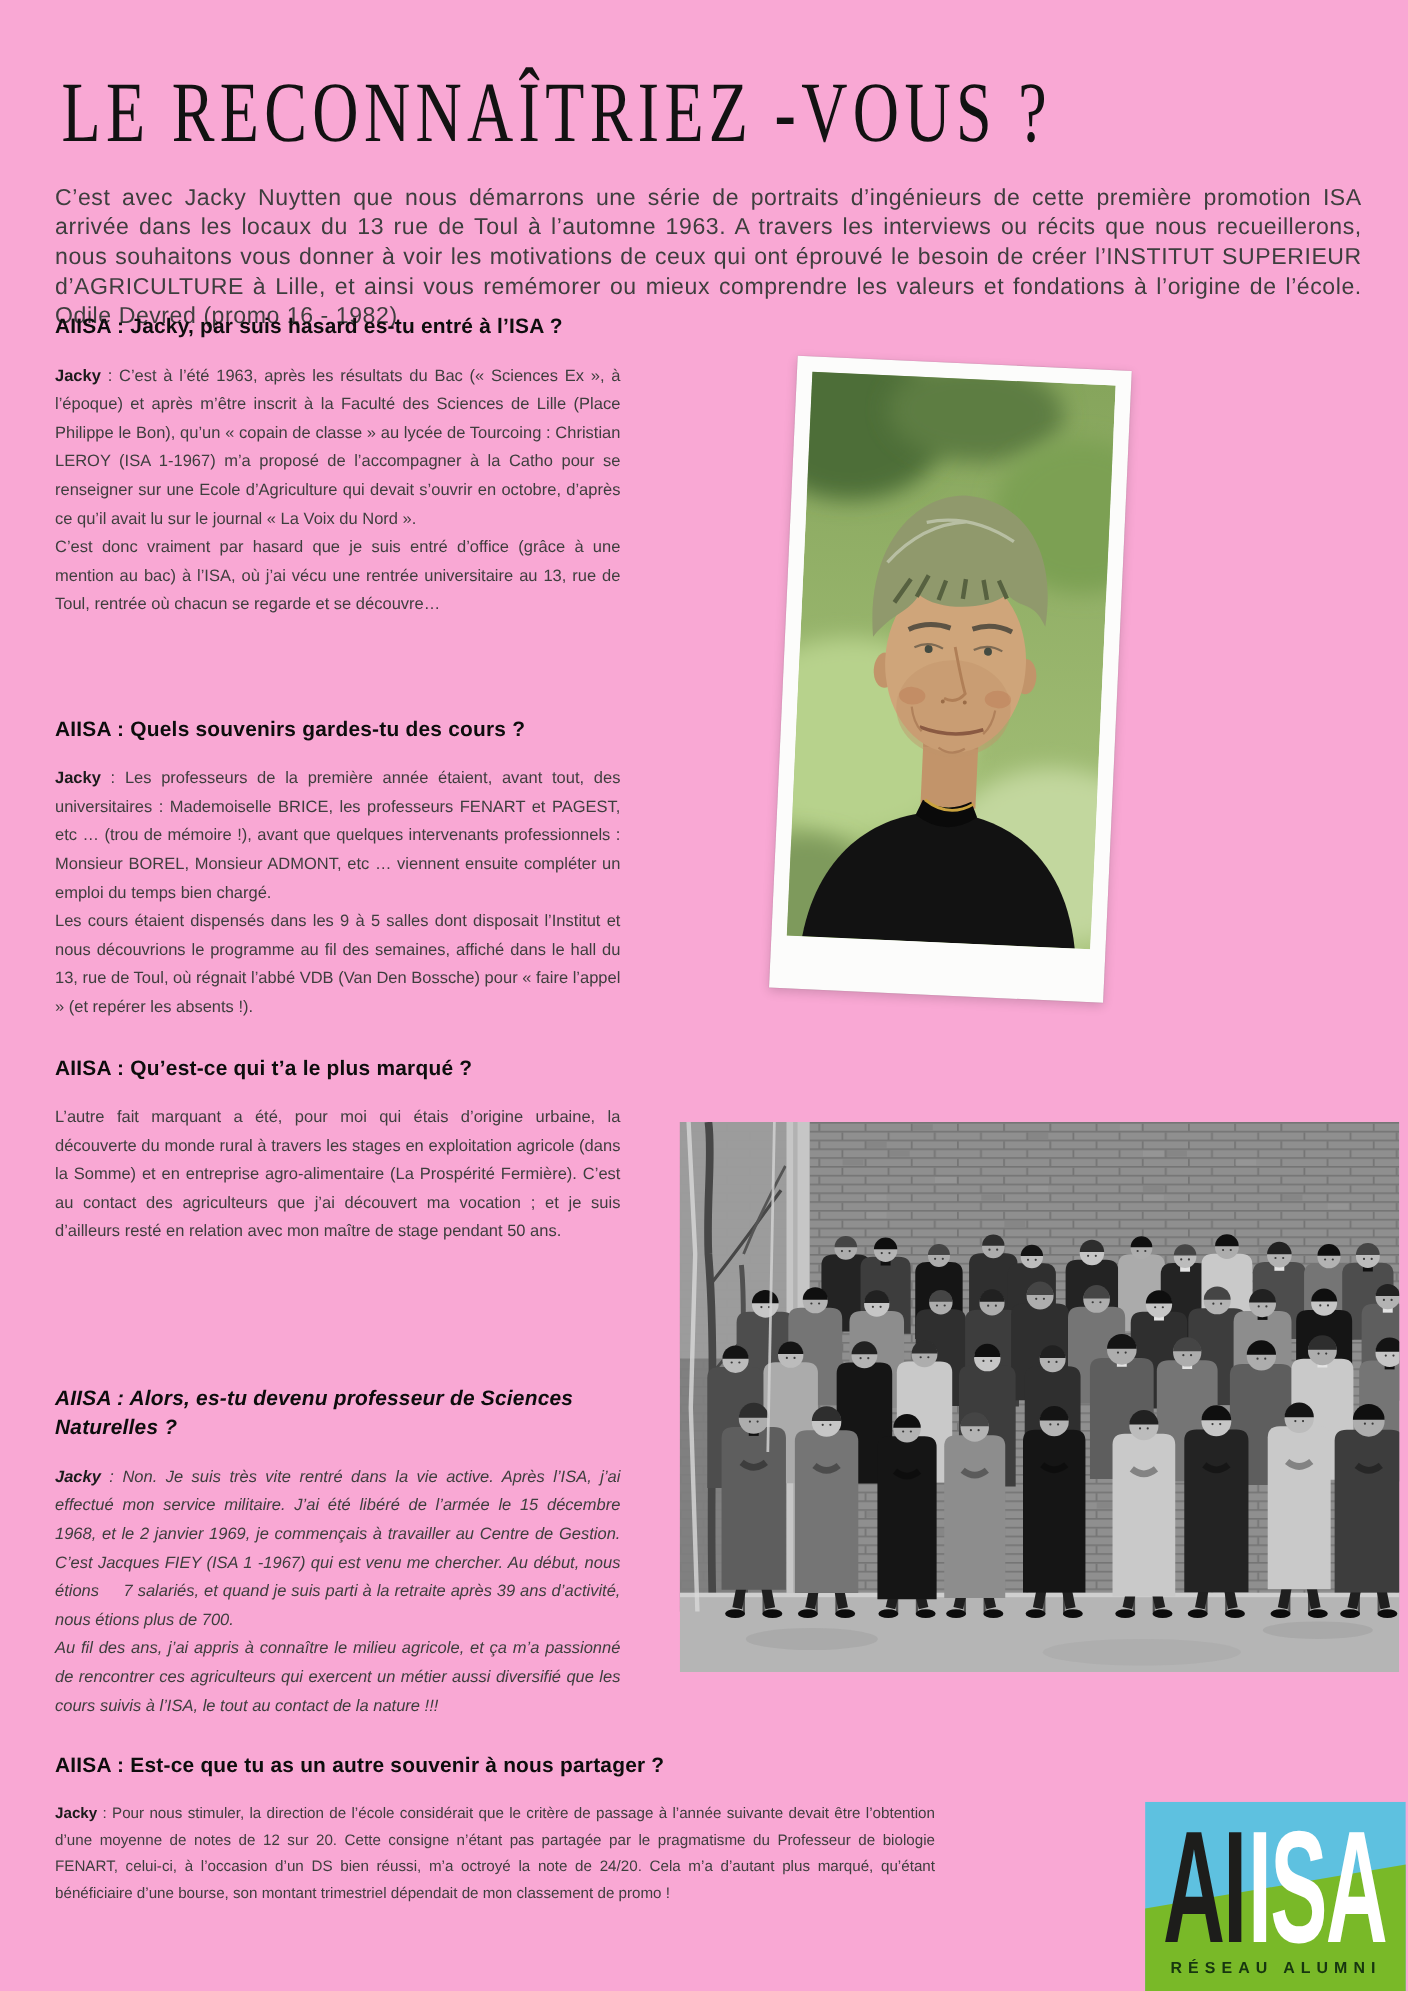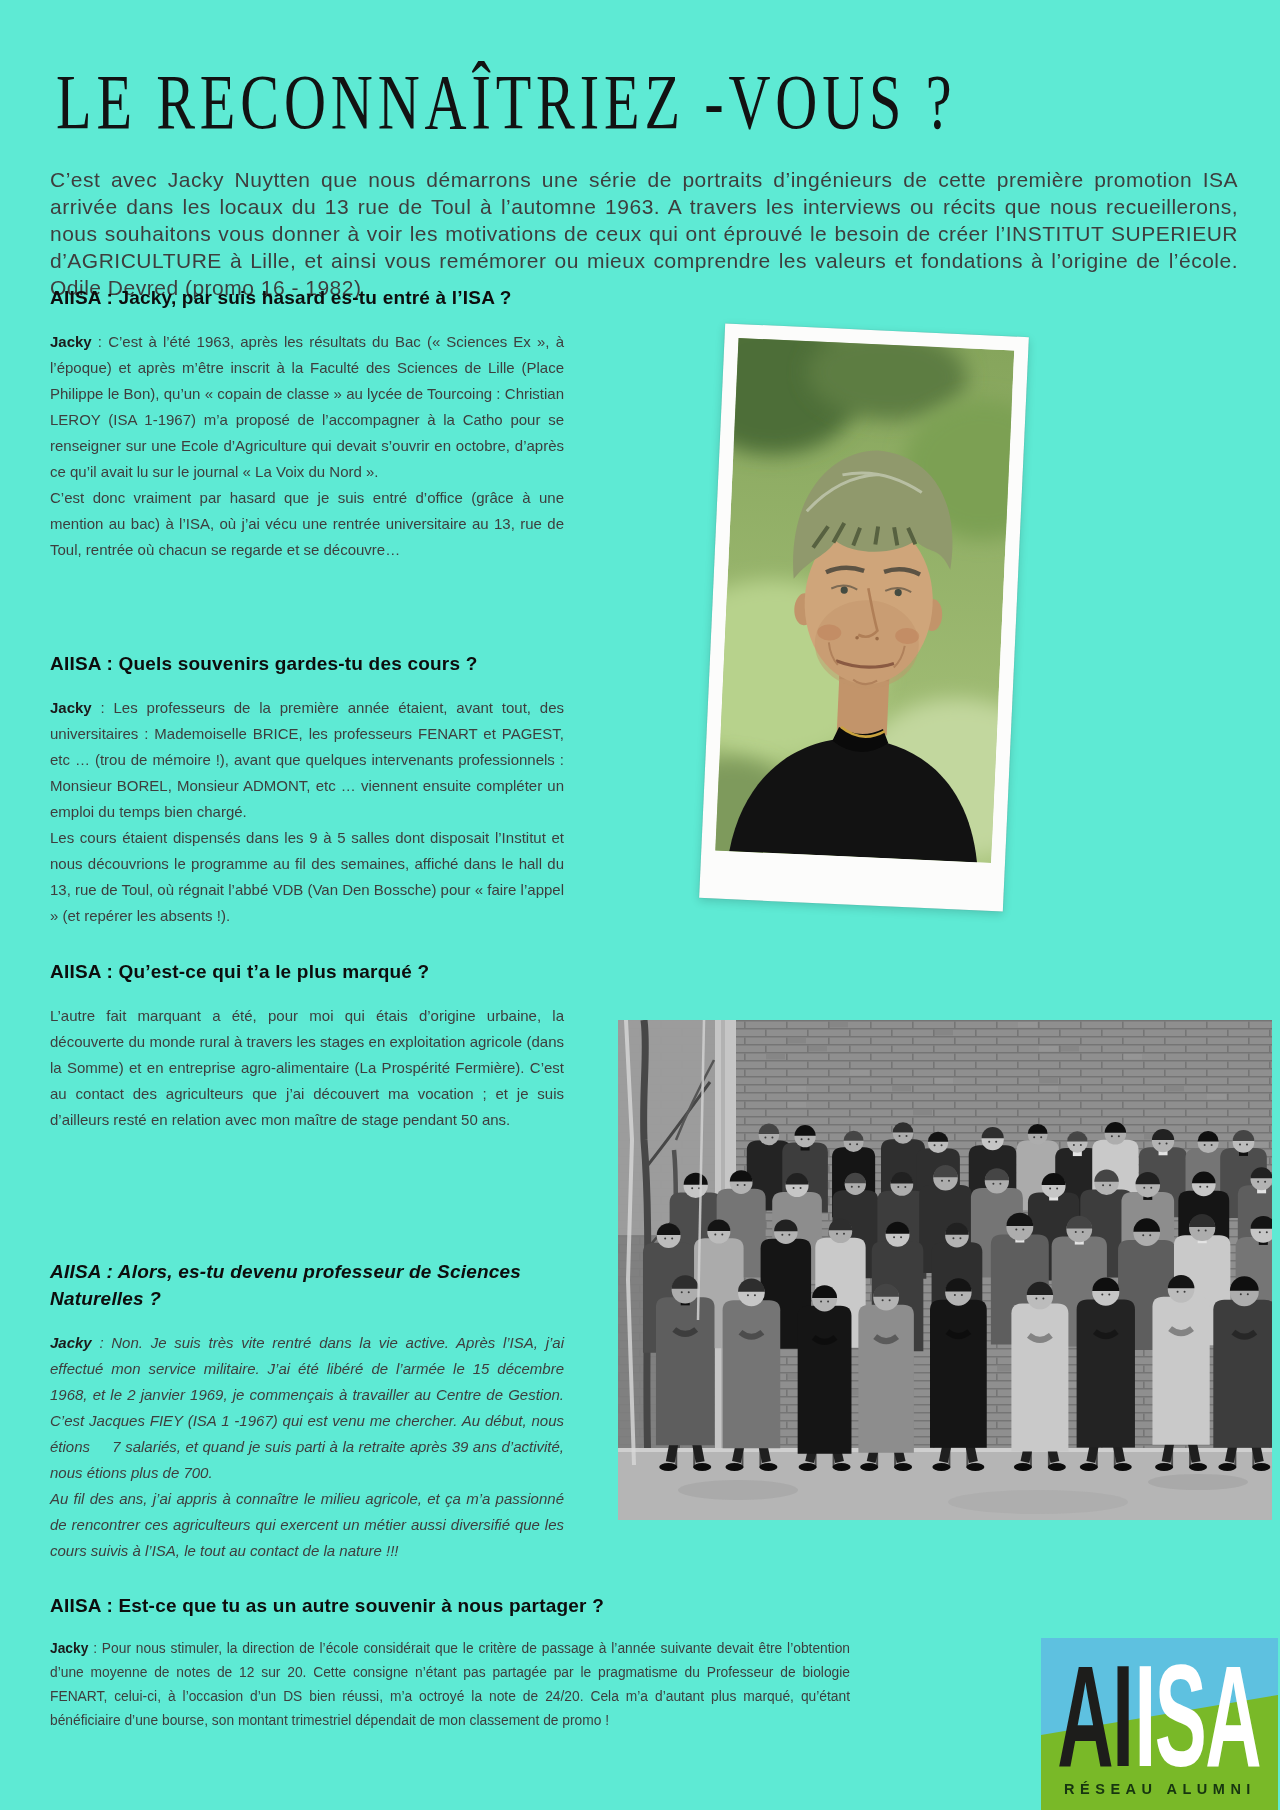--- a/index.html
+++ b/index.html
@@ -1,16 +1,16 @@
 <!DOCTYPE html>
 <html><head>
 <meta charset="utf-8">
 <style>
   html,body{margin:0;padding:0;background:#ffffff;}
-  .page{position:relative;width:1280px;height:1810px;background:#5eead4;overflow:hidden;
+  .page{position:relative;width:1280px;height:1810px;background:#f9a8d4;overflow:hidden;
         font-family:"Liberation Sans",sans-serif;}
   .title{position:absolute;left:56px;top:58px;margin:0;white-space:nowrap;
          font-family:"Liberation Serif",serif;font-weight:500;font-size:60px;
          letter-spacing:5px;color:#121212;transform:scale(.97,1.3);transform-origin:left top;}
   .intro{position:absolute;left:50px;top:166px;width:1188px;margin:0;
          font-size:21px;line-height:27px;letter-spacing:.5px;color:#3e3e3e;text-align:justify;}
   section.qa{position:absolute;left:50px;width:514px;}
   section.qa h2{margin:0 0 18px 0;font-size:19px;line-height:27px;color:#0d0d0d;letter-spacing:.2px;}
   section.qa p{margin:0;font-size:15px;line-height:26px;color:#3e3e3e;text-align:justify;}
   section.qa p strong{color:#1b1b1b;}

